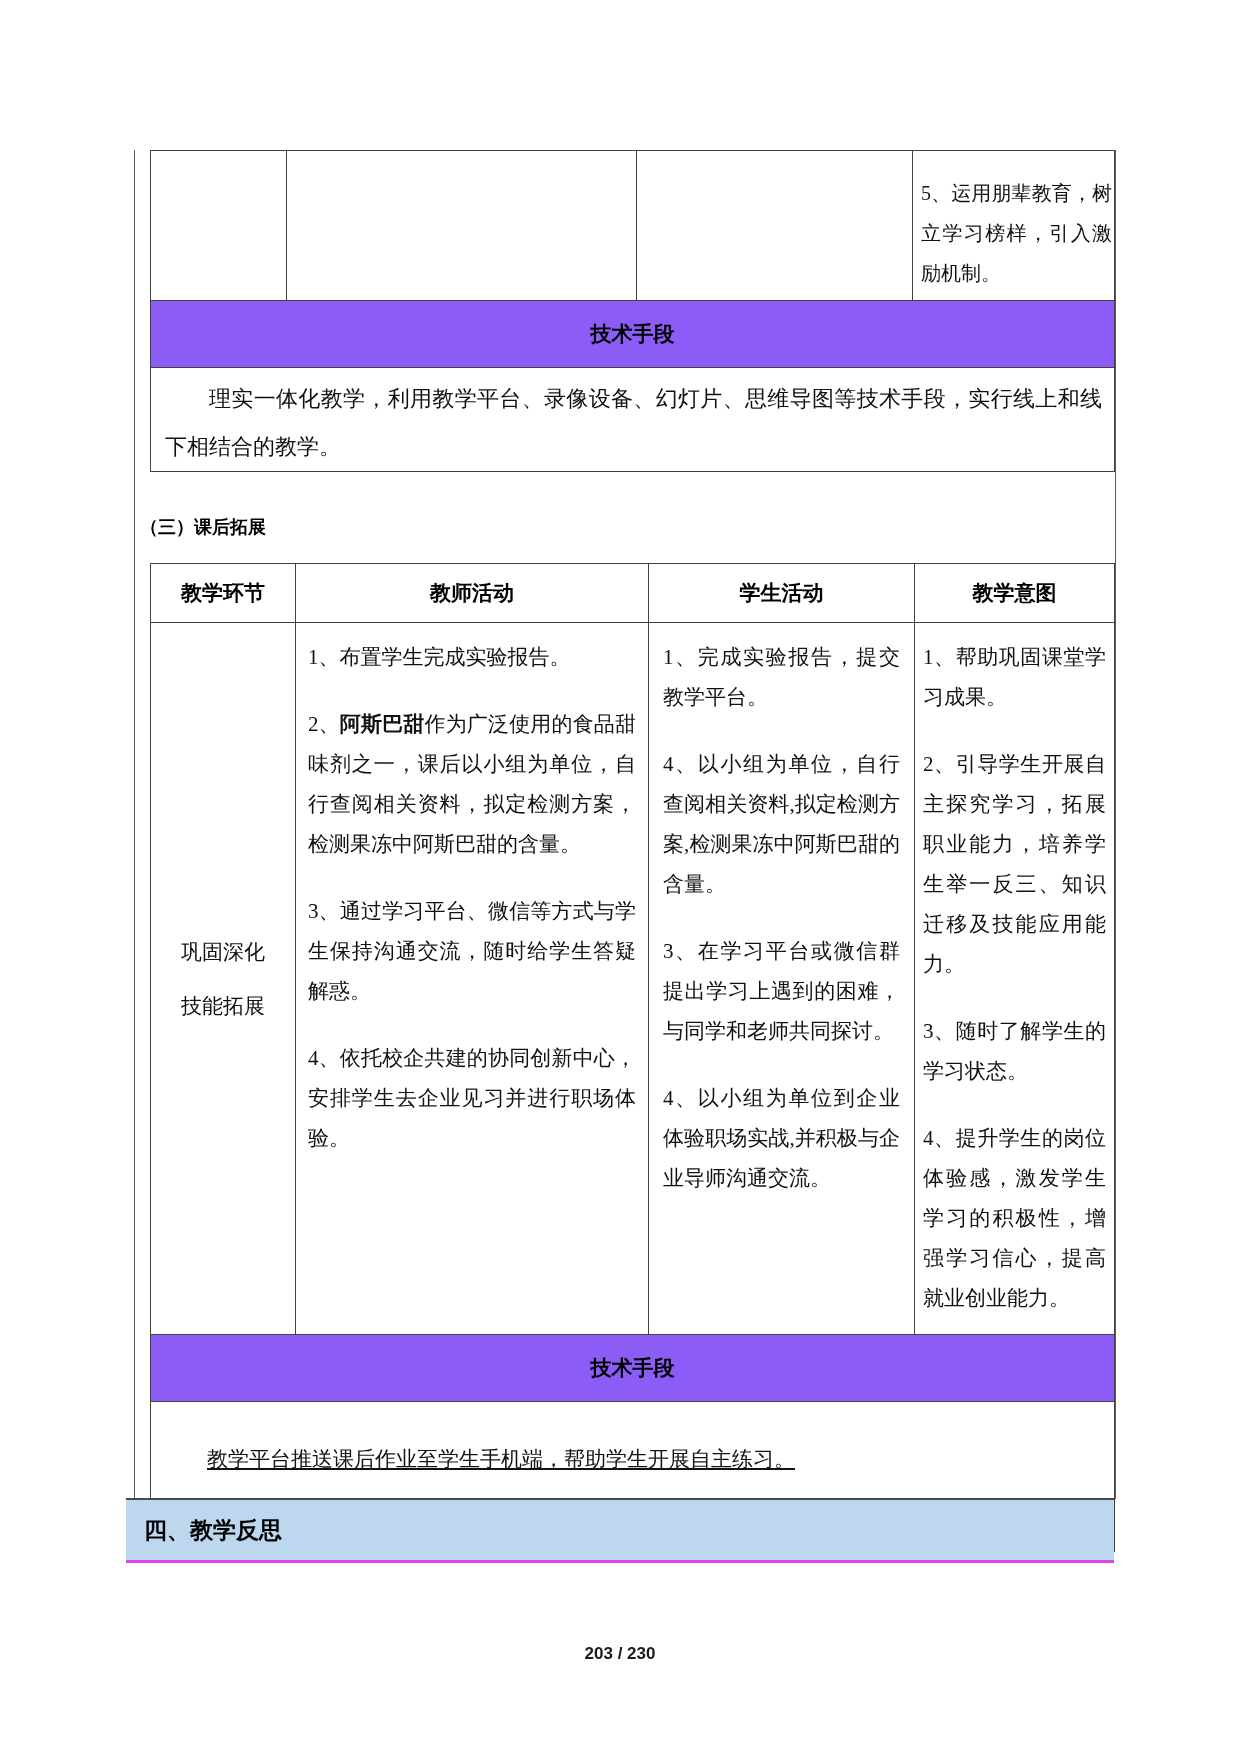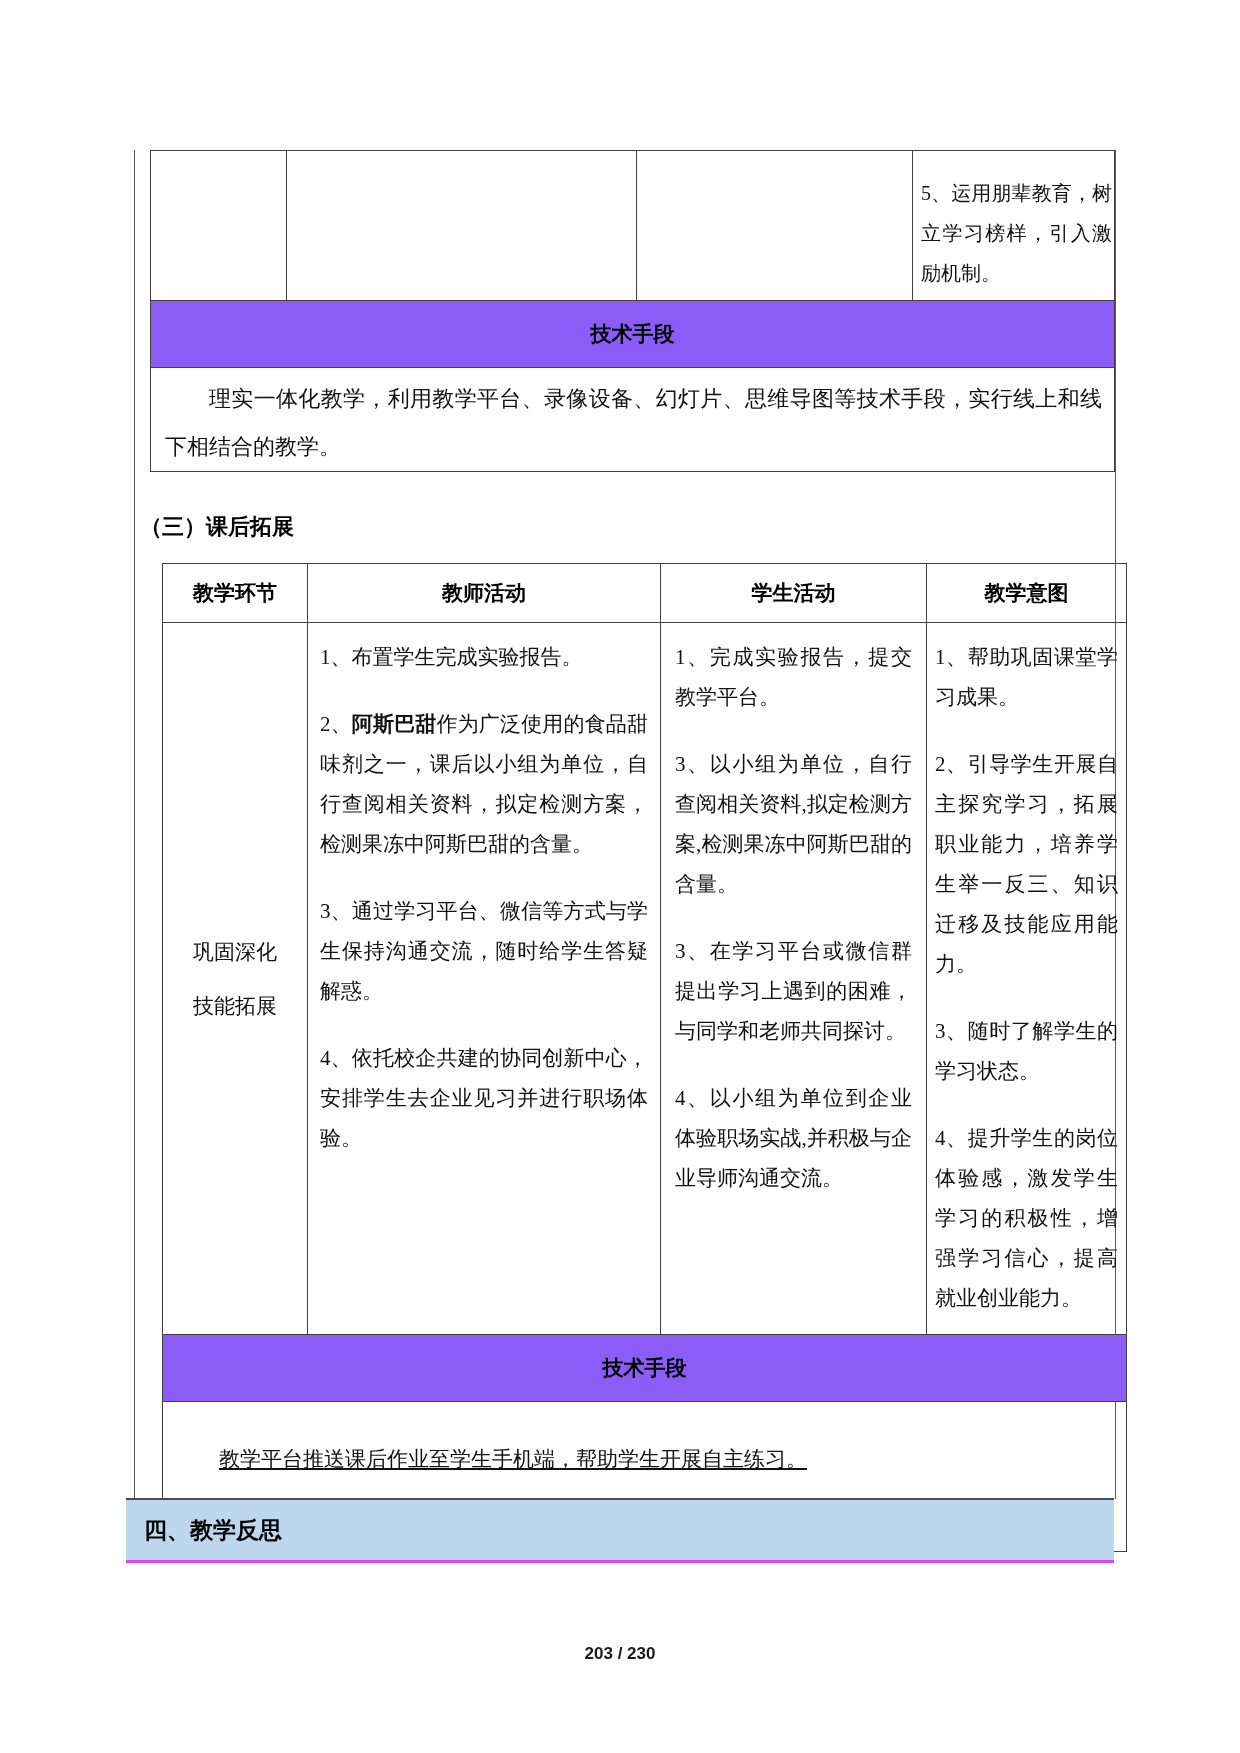--- a/index.html
+++ b/index.html
@@ -32,25 +32,25 @@
   .para-cell {
     vertical-align:top; text-align:justify;
     font-size:22px; line-height:48px; height:94px;
     padding:7px 12px 0 14px; text-indent:44px;
   }
 
   
   .section-heading {
     position:absolute; left:140px; top:507px;
     font-family:"Liberation Sans","DejaVu Sans",sans-serif;
-    font-weight:bold; font-size:22px; line-height:40px; color:#000;text-align:center;
+    font-weight:bold; font-size:18px; line-height:40px; color:#000;text-align:center;
   }
 
   
-  .t2 { position:absolute; left:162px; top:563px; width:964px; }
+  .t2 { position:absolute; left:150px; top:563px; width:964px; }
   .t2 .th {
     height:56px; text-align:center; vertical-align:middle;
     font-family:"Liberation Sans","DejaVu Sans",sans-serif;
     font-weight:bold; font-size:21px; color:#000;
   }
   .t2 .body-row td { vertical-align:top; height:697px; }
   .stage-cell {
     vertical-align:middle !important; text-align:center;
     font-size:21px; line-height:54px;
   }
@@ -137,21 +137,21 @@
         <div>技能拓展</div>
       </td>
       <td class="acts teacher-cell">
         <p class="item"><span>1、布置学生完成实验报告。</span><b></b><span></span></p>
         <p class="item"><span>2、</span><b>阿斯巴甜</b><span>作为广泛使用的食品甜味剂之一，课后以小组为单位，自行查阅相关资料，拟定检测方案，检测果冻中阿斯巴甜的含量。</span></p>
         <p class="item"><span>3、通过学习平台、微信等方式与学生保持沟通交流，随时给学生答疑解惑。</span><b></b><span></span></p>
         <p class="item"><span>4、依托校企共建的协同创新中心，安排学生去企业见习并进行职场体验。</span><b></b><span></span></p>
       </td>
       <td class="acts student-cell">
         <p class="item">1、完成实验报告，提交教学平台。</p>
-        <p class="item">3、以小组为单位，自行查阅相关资料,拟定检测方案,检测果冻中阿斯巴甜的含量。</p>
+        <p class="item">4、以小组为单位，自行查阅相关资料,拟定检测方案,检测果冻中阿斯巴甜的含量。</p>
         <p class="item">3、在学习平台或微信群提出学习上遇到的困难，与同学和老师共同探讨。</p>
         <p class="item">4、以小组为单位到企业体验职场实战,并积极与企业导师沟通交流。</p>
       </td>
       <td class="acts intent-cell">
         <p class="item">1、帮助巩固课堂学习成果。</p>
         <p class="item">2、引导学生开展自主探究学习，拓展职业能力，培养学生举一反三、知识迁移及技能应用能力。</p>
         <p class="item">3、随时了解学生的学习状态。</p>
         <p class="item">4、提升学生的岗位体验感，激发学生学习的积极性，增强学习信心，提高就业创业能力。</p>
       </td>
     </tr>

